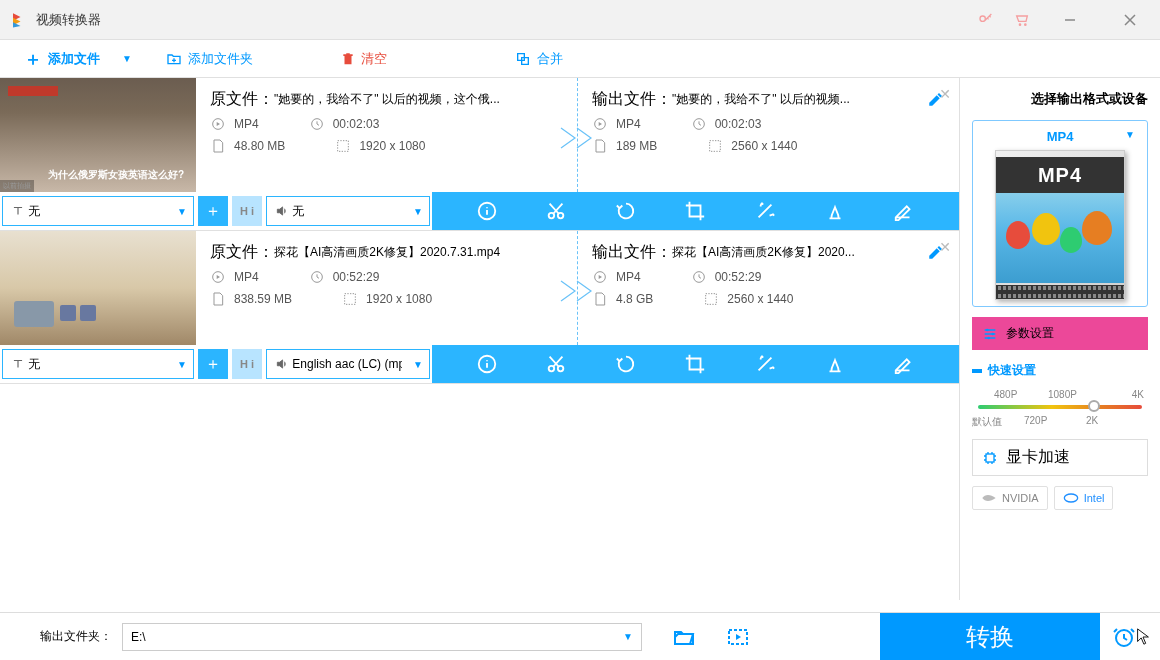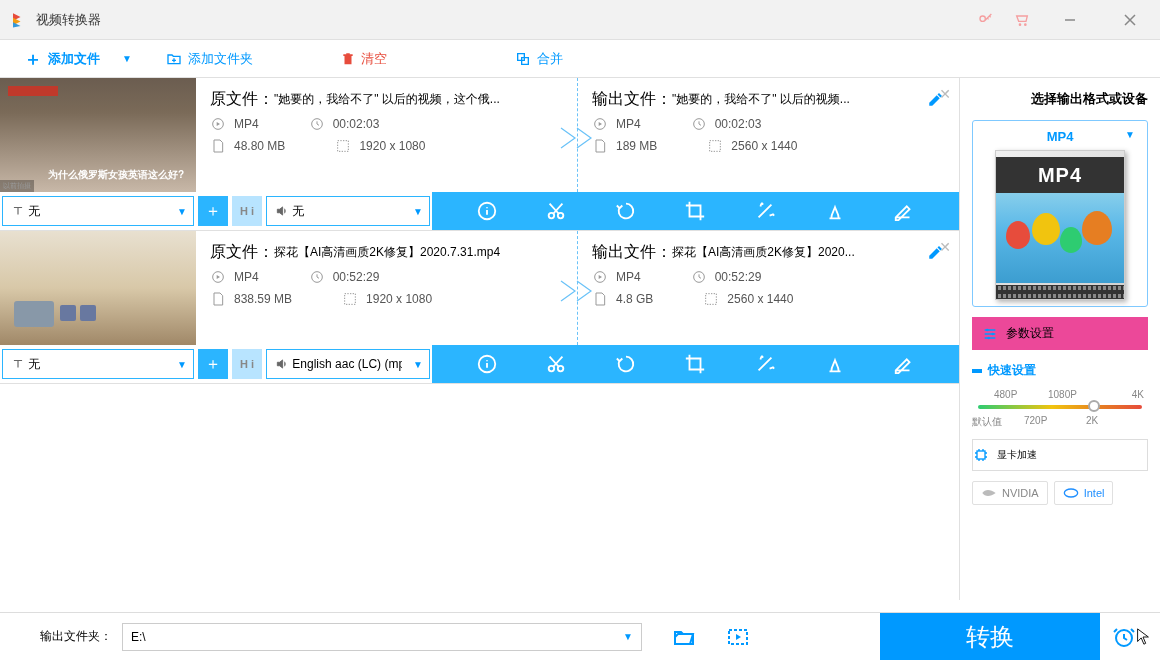--- a/index.html
+++ b/index.html
@@ -61,21 +61,21 @@
 .filmstrip::before, .filmstrip::after { content:""; position: absolute; left: 0; right: 0; height: 4px; background: repeating-linear-gradient(90deg,#333 0 2px,#888 2px 5px); }
 .filmstrip::before { top: 1px; } .filmstrip::after { bottom: 1px; }
 .panel-btn { background: #ec4899; padding: 8px 10px; font-size: 12px; display: flex; align-items: center; gap: 8px; cursor: pointer; }
 .panel-ic { width: 16px; height: 16px; display: inline-block; }
 .quick { font-size: 12px; margin-top: 2px; }
 .quick-hdr { display: flex; align-items: center; gap: 6px; color: #0099ff; font-weight: bold; margin-bottom: 10px; }
 .q-scale { position: relative; height: 40px; font-size: 10px; color: #888; }
 .q-scale-bar { position: absolute; top: 16px; left: 6px; right: 6px; height: 4px; background: linear-gradient(90deg,#2ecc71 0%, #f1c40f 45%, #e67e22 75%, #e74c3c 100%); border-radius: 2px; }
 .q-knob { position: absolute; top: 11px; width: 12px; height: 12px; border: 2px solid #aaa; background: #fff; border-radius: 50%; }
 .q-lbl { position: absolute; }
-.gpu-card { border: 1px solid #ddd; padding: 7px 0; font-size: 10px; display: flex; align-items: center; gap: 8px; cursor: pointer; }
+.gpu-card { border: 1px solid #ddd; padding: 7px 9px; font-size: 16px; display: flex; align-items: center; gap: 8px; cursor: pointer; }
 .gpu-chips { display: flex; gap: 6px; }
 .chip { border: 1px solid #e0e0e0; padding: 5px 8px; font-size: 11px; color: #888; display: flex; align-items: center; gap: 5px; border-radius: 2px; cursor: pointer; }
 .bottom { position: absolute; bottom: 0; left: 0; right: 0; height: 48px; border-top: 1px solid #ddd; display: flex; align-items: center; padding: 0 0 0 40px; background: #fff; }
 .out-lbl { font-size: 12px; margin-right: 10px; }
 .out-sel { width: 520px; height: 28px; border: 1px solid #ccc; padding: 0 8px; font-size: 12px; display: flex; align-items: center; position: relative; }
 .out-sel .chev { position: absolute; right: 8px; color: #0099ff; font-size: 10px; }
 .bot-ic { width: 24px; height: 24px; margin-left: 30px; color: #0099ff; cursor: pointer; }
 .convert { position: absolute; right: 60px; top: 0; bottom: 0; width: 220px; background: #0099ff; color: #fff; font-size: 24px; display: flex; align-items: center; justify-content: center; cursor: pointer; }
 .clock { position: absolute; right: 16px; top: 0; bottom: 0; width: 40px; display: flex; align-items: center; justify-content: center; color: #0099ff; cursor: pointer; }
 .cursor-arrow { position: absolute; right: 10px; bottom: 14px; width: 14px; height: 18px; pointer-events: none; }

